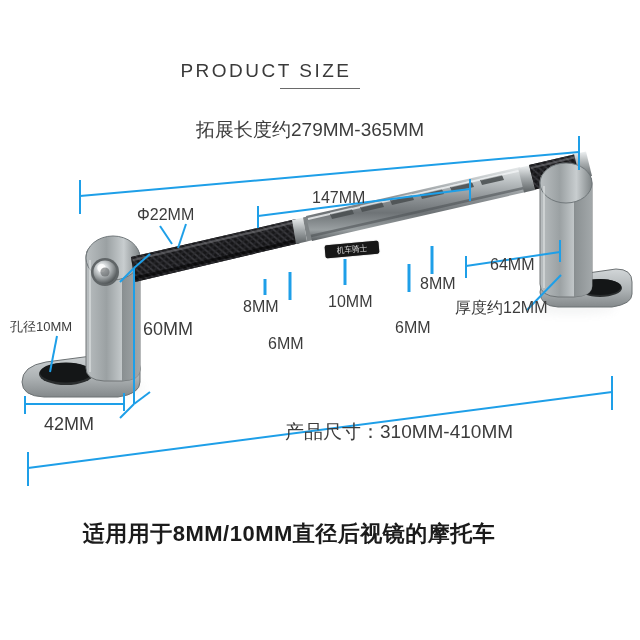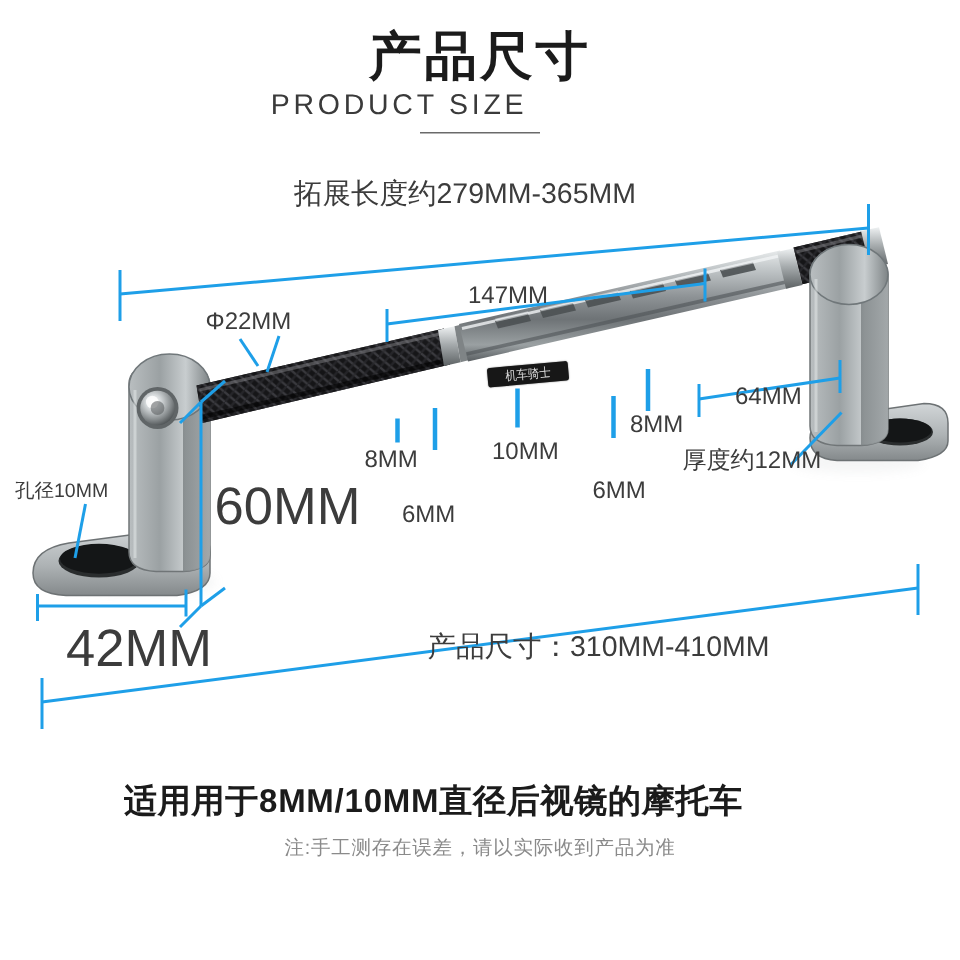--- a/index.html
+++ b/index.html
@@ -27,21 +27,21 @@
   .title-rule{
     position:absolute;left:280px;top:88px;width:80px;height:1px;
     background:#6a6a6a;
   }
 
   
   .lbl{position:absolute;white-space:nowrap;color:#3c3c3c;line-height:1;}
   .lbl.sm{font-size:13px;}
   .lbl.md{font-size:16px;}
   .lbl.lg{font-size:19px;}
-  .lbl.xl{font-size:35px;}
+  .lbl.xl{font-size:18px;}
 
   
   svg.overlay{position:absolute;left:0;top:0;width:640px;height:640px;overflow:visible;}
 
   
   .foot1{
     position:absolute;left:0;top:519px;width:578px;
     text-align:center;font-size:22px;font-weight:700;color:#1b1b1b;
     letter-spacing:.5px;
   }
@@ -60,21 +60,20 @@
   .brand-plate span{
     font-size:8px;color:#dcdcdc;letter-spacing:0px;
     font-family:"DejaVu Sans",sans-serif;transform:scale(.95,1.05);
   }
 </style>
 </head>
 <body>
 
 <div id="stage">
 
-  <div class="title-cn">产品尺寸</div>
   <div class="title-en">PRODUCT SIZE</div>
   <div class="title-rule"></div>
 
   <svg class="overlay" viewBox="0 0 640 640">
     <defs>
 
       <linearGradient id="gCarbon" x1="0" y1="0" x2="0" y2="1">
         <stop offset="0%" stop-color="#4a4a4e"></stop>
         <stop offset="18%" stop-color="#2a2a2d"></stop>
         <stop offset="45%" stop-color="#121214"></stop>
@@ -296,15 +295,14 @@
 
   <div class="lbl xl" style="left:44px;top:415px;">42MM</div>
 
   <div class="lbl md" style="left:490px;top:257px;">64MM</div>
 
   <div class="lbl md" style="left:455px;top:300px;">厚度约12MM</div>
 
   <div class="lbl lg" style="left:285px;top:422px;">产品尺寸：310MM-410MM</div>
 
   <div class="foot1">适用用于8MM/10MM直径后视镜的摩托车</div>
-  <div class="foot2">注:手工测存在误差，请以实际收到产品为准</div>
 
 </div>
 
 </body></html>

